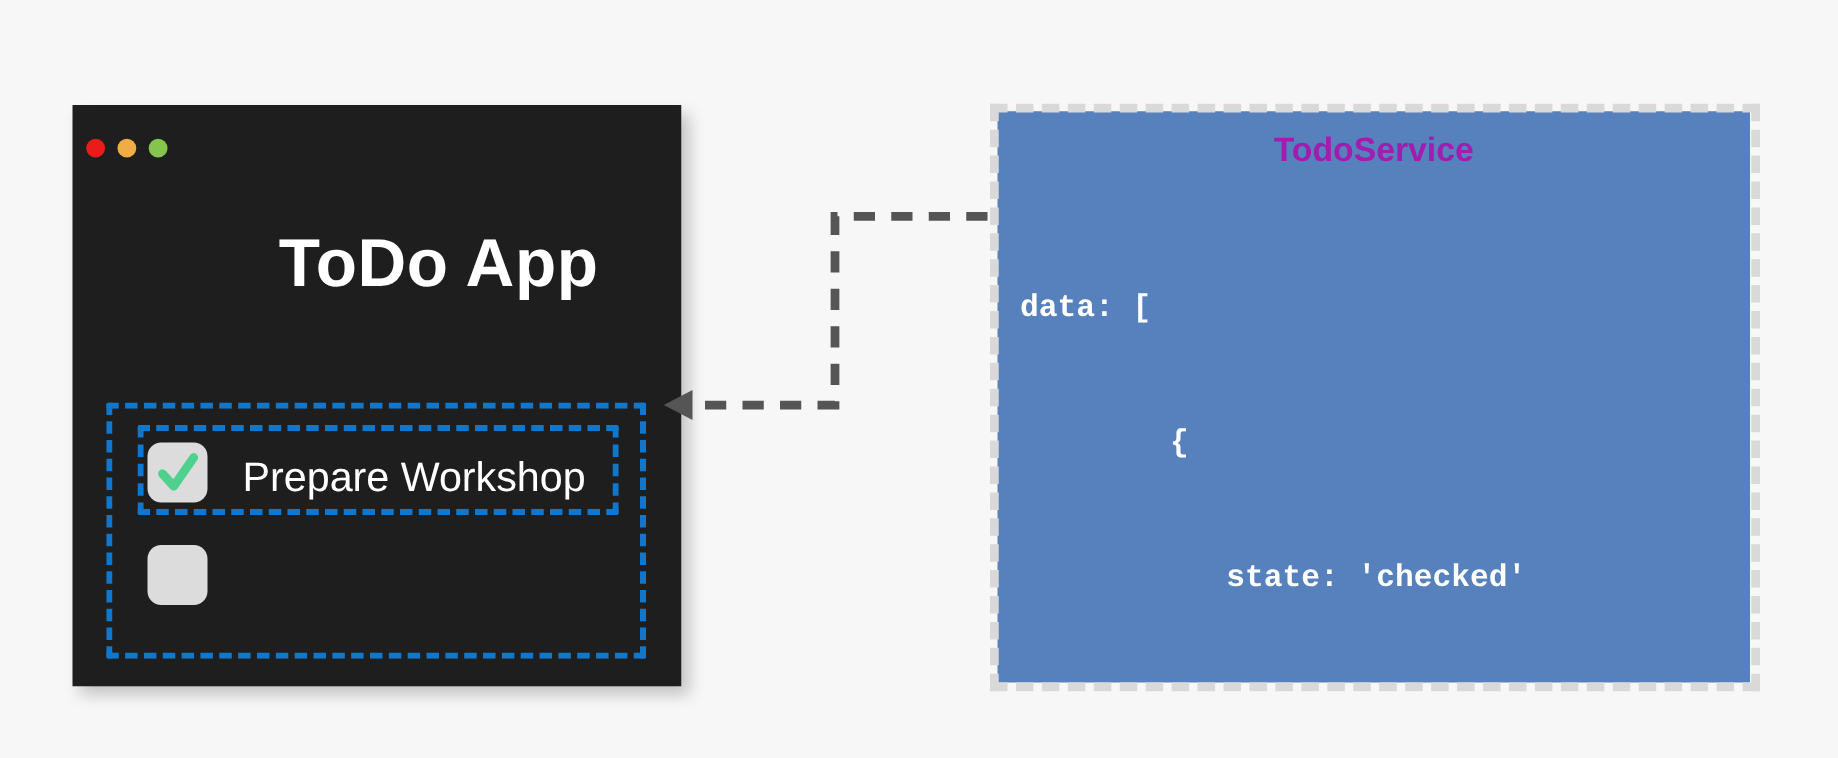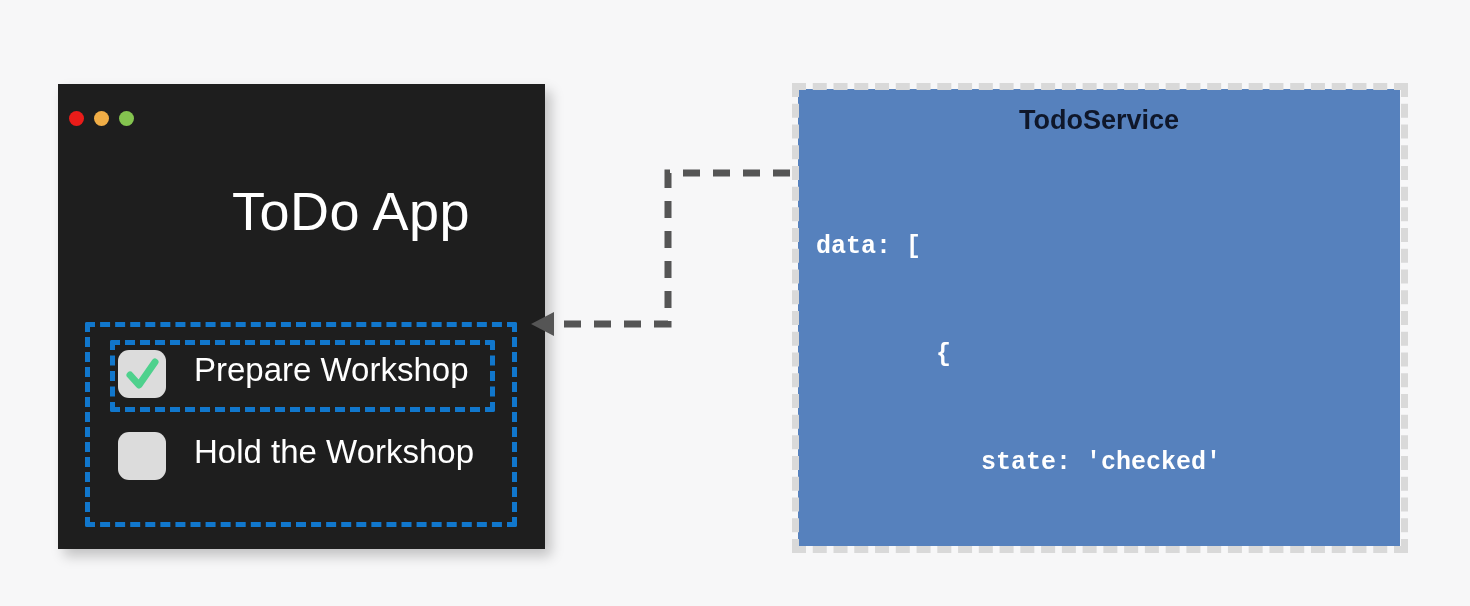--- a/index.html
+++ b/index.html
@@ -52,21 +52,21 @@
   .dot-green  { background: #84c44f; }
 
   .app-title {
     position: absolute;
     left: 58px;
     top: 180px;
     width: 586px;
     text-align: center;
     color: #ffffff;
     font-size: 54px;
-    font-weight: 400;
+    font-weight: 700;
     letter-spacing: 0.5px;
     line-height: 62px;
     white-space: nowrap;
   }
 
   
   .dash-box-outer {
     position: absolute;
     left: 85px;
     top: 322px;
@@ -89,21 +89,21 @@
 
   
   .todo-list {
     position: absolute;
     left: 118px;
     top: 350px;
     width: 400px;
   }
   .todo-item {
     display: flex;
-    align-items: flex-start;
+    align-items: flex-end;
     height: 52px;
     margin-bottom: 30px;
   }
   .checkbox {
     position: relative;
     width: 48px;
     height: 48px;
     flex: 0 0 48px;
     background: #dcdcdc;
     border-radius: 11px;
@@ -153,21 +153,21 @@
     width: 602px;
     height: 457px;
     background: #5681bd;
   }
   .service-title {
     position: absolute;
     left: 798px;
     top: 103px;
     width: 602px;
     text-align: center;
-    color: #0f172a;
+    color: #a21caf;
     font-size: 27px;
     font-weight: bold;
     line-height: 34px;
     white-space: nowrap;
   }
   .code-block {
     position: absolute;
     left: 816px;
     top: 157px;
     width: 570px;
@@ -203,21 +203,20 @@
       <span class="checkbox">
         <svg class="tick" viewBox="0 0 48 48">
           <path d="M12 25 L21 35 L37 12" fill="none" stroke="#4ed18d" stroke-width="7" stroke-linecap="round" stroke-linejoin="round"></path>
         </svg>
       </span>
       <span class="todo-label">Prepare Workshop</span>
     </div>
 
     <div class="todo-item">
       <span class="checkbox"></span>
-      <span class="todo-label">Hold the Workshop</span>
     </div>
 
   </div>
 
   <svg class="connector" viewBox="0 0 300 200" width="300" height="200">
 
     <path d="M 300 23 L 148 23 L 148 174 L 26 174" fill="none" stroke="#555555" stroke-width="7" stroke-dasharray="17 13" stroke-linecap="butt"></path>
     <polygon points="11,174 34,162 34,186" fill="#555555"></polygon>
   </svg>
 

